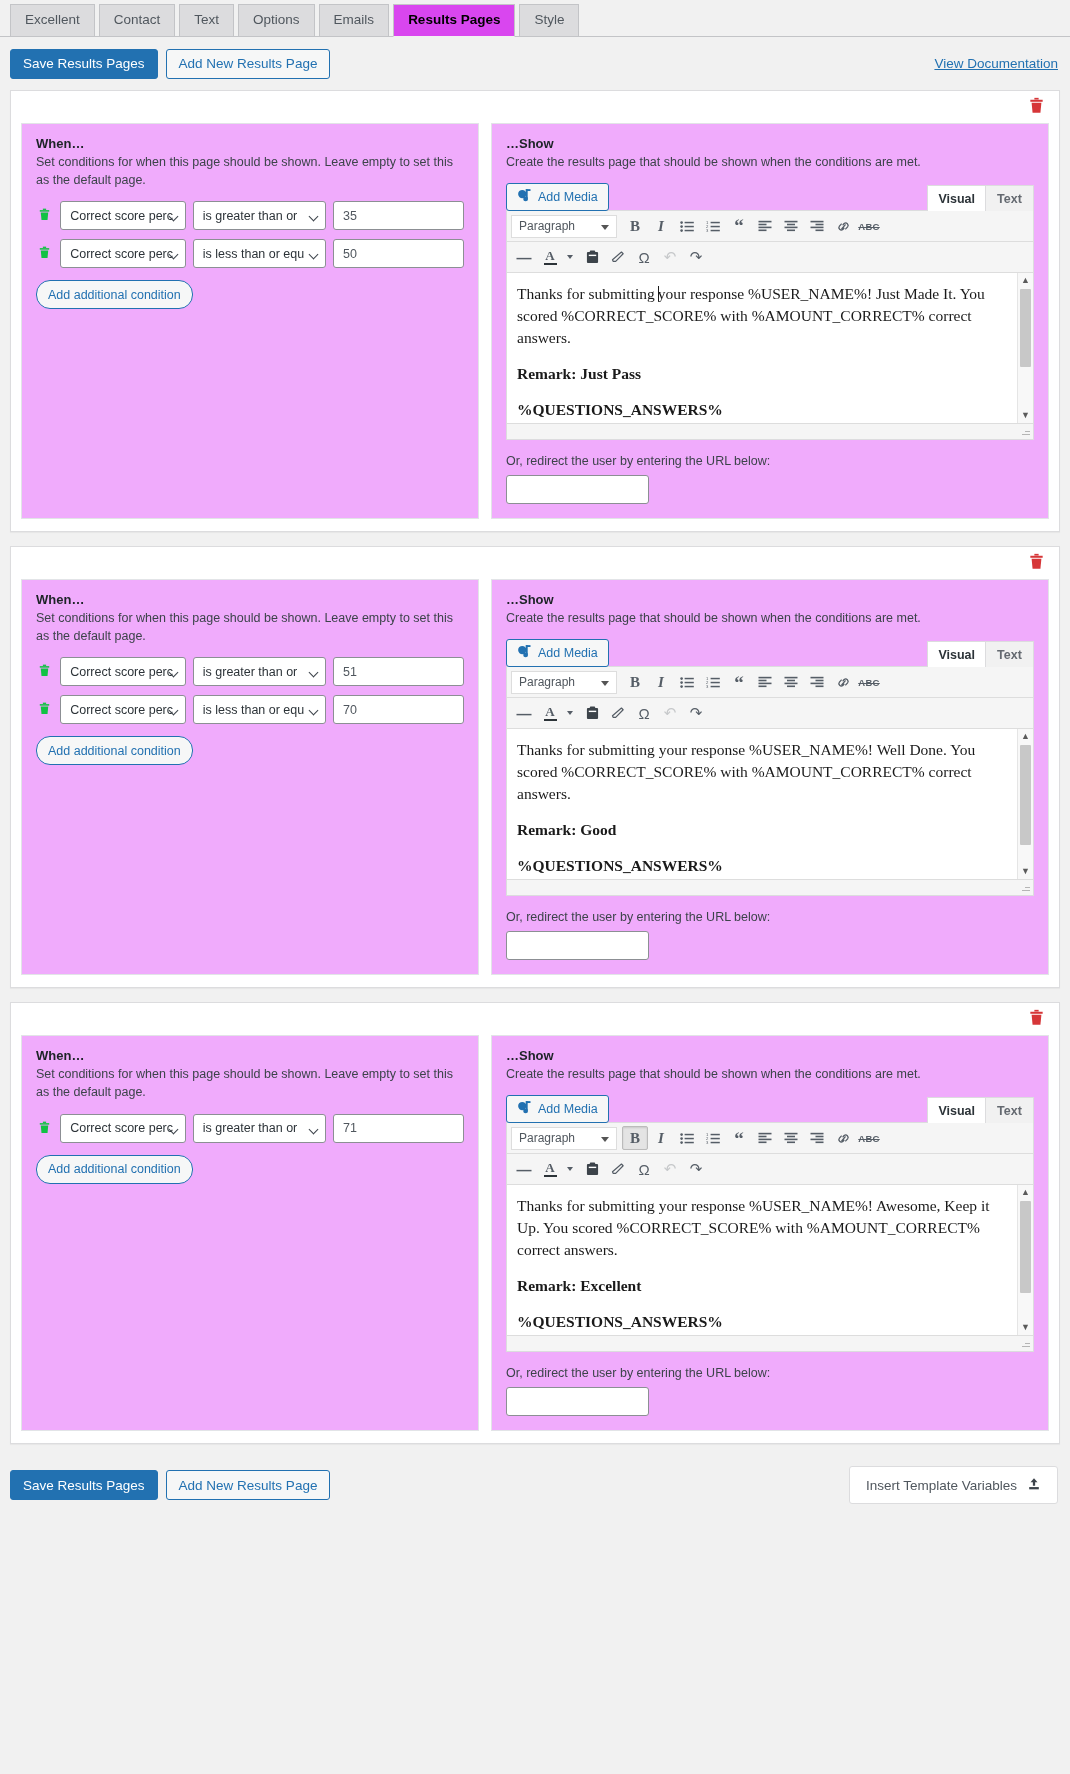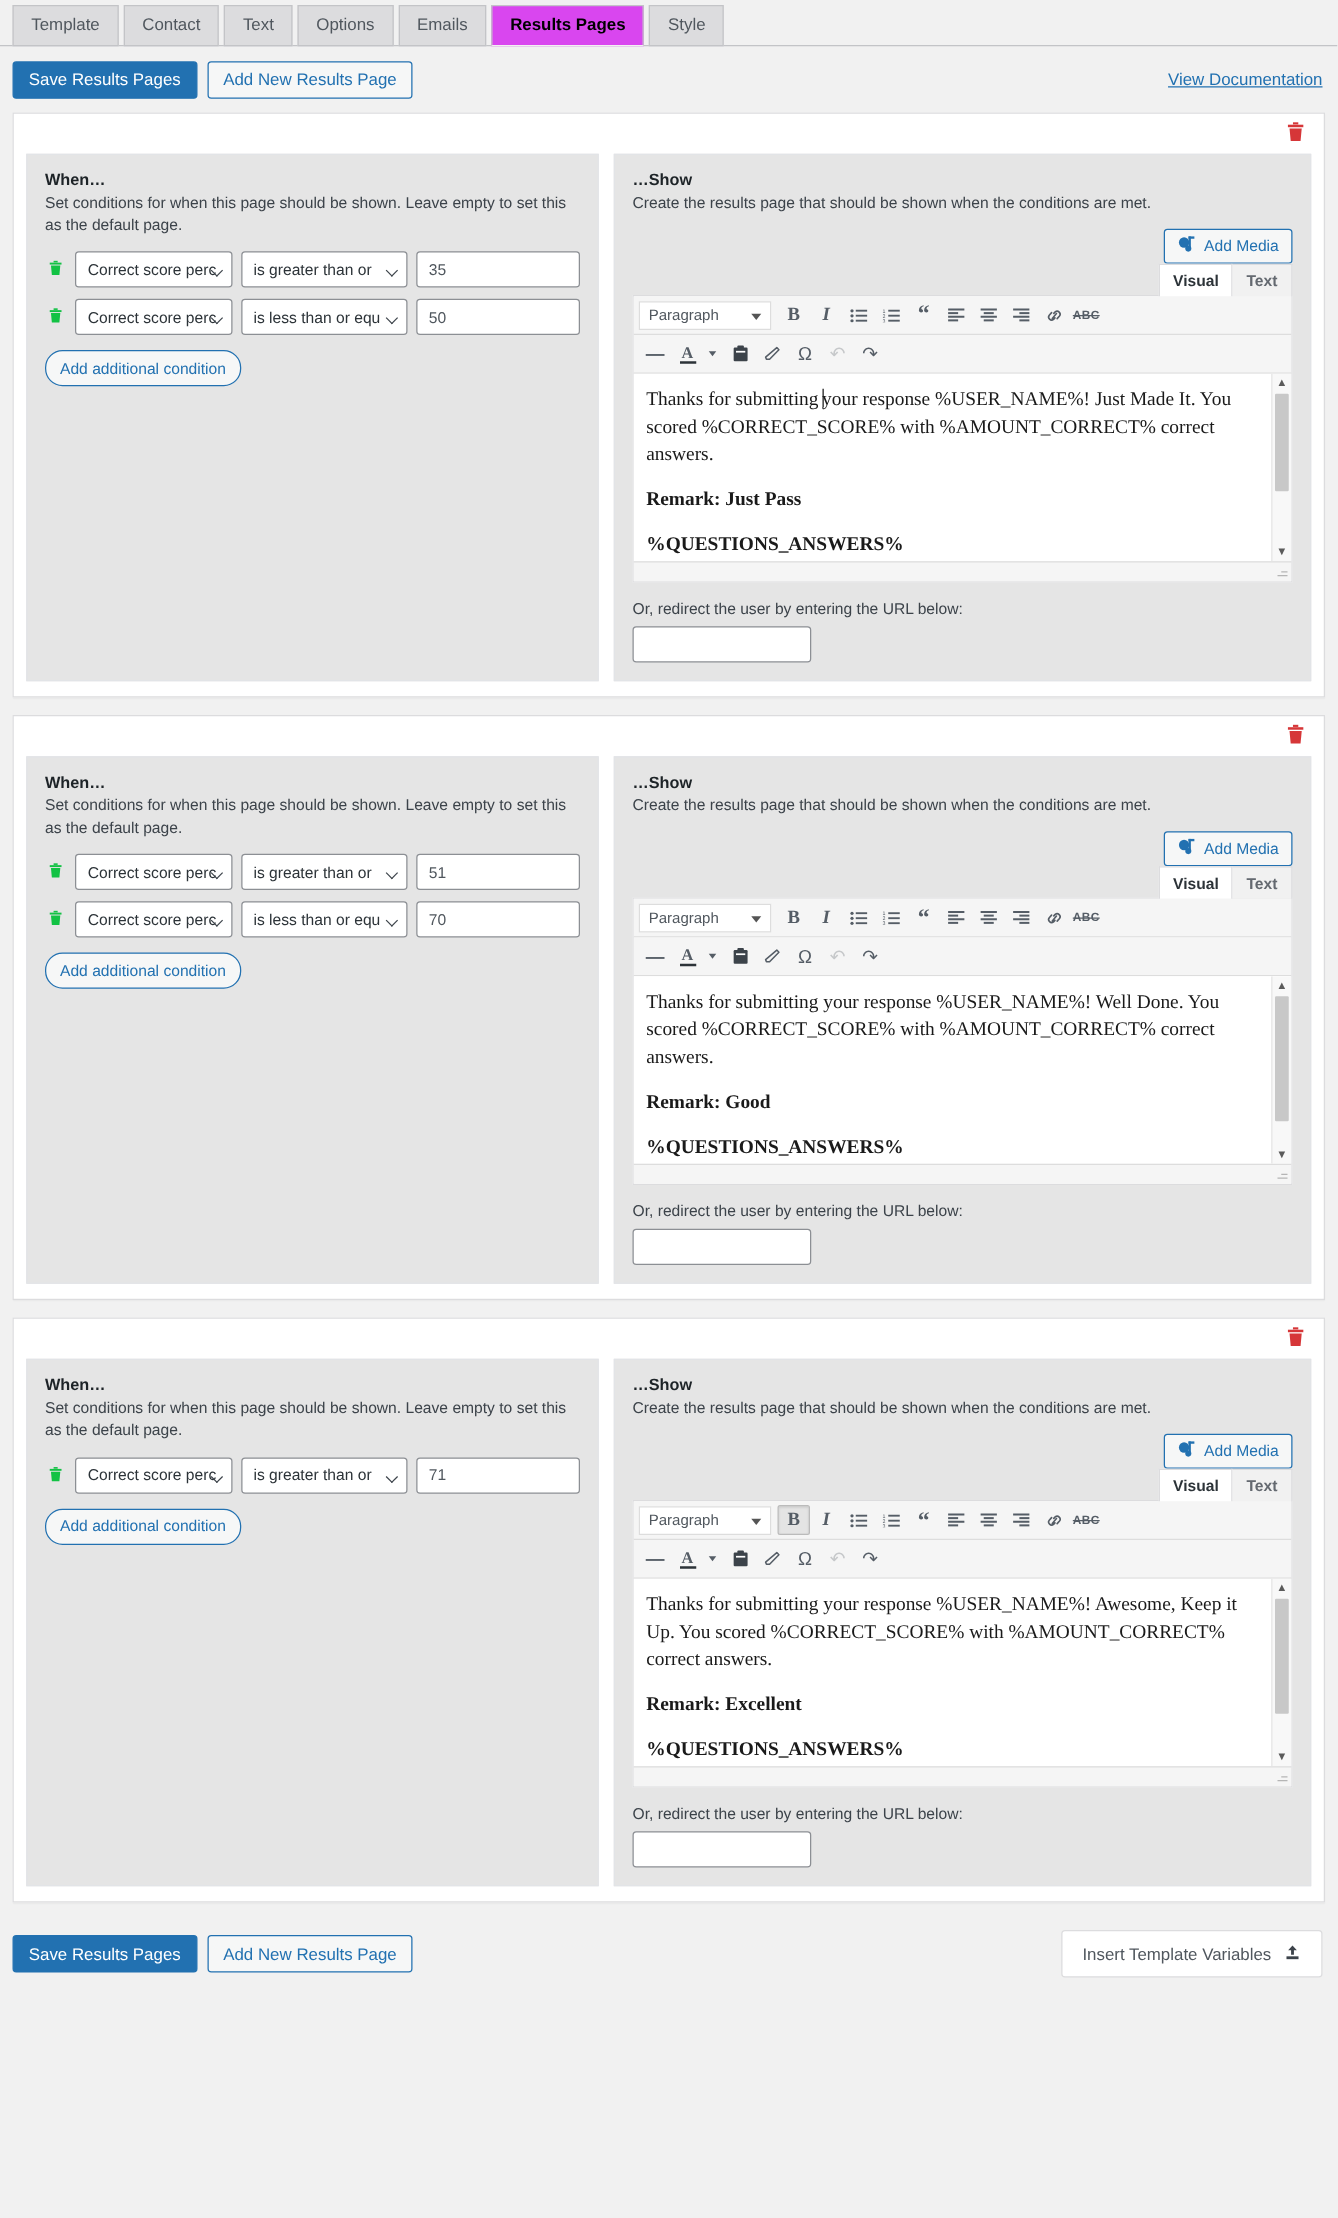--- a/index.html
+++ b/index.html
@@ -102,21 +102,21 @@
     color: #d63638;
     cursor: pointer;
     user-select: none;
   }
   .panel-body {
     display: flex;
     gap: 12px;
     padding: 0 10px 12px 10px;
   }
   .col {
-    background: #e5e5e5;
+    background: #f0abfc;
     border: 1px solid #e2e4e7;
     padding: 12px 14px 14px;
   }
   .col-when { width: 458px; }
   .col-show { flex: 1; }
 
   .col-title {
     font-weight: bold;
     font-size: 13px;
     margin: 0 0 2px;
@@ -196,21 +196,20 @@
     cursor: pointer;
   }
 
   
   .editor-top {
     display: flex;
     align-items: flex-end;
     margin-bottom: -1px;
     position: relative;
     z-index: 2;
-    flex-direction: column;
   }
   .add-media {
     display: inline-flex;
     align-items: center;
     gap: 6px;
     height: 28px;
     padding: 0 10px;
     border: 1px solid #2271b1;
     border-radius: 3px;
     background: #f6f7f7;
@@ -415,21 +414,21 @@
     cursor: pointer;
   }
   .upload-ico { display: block; }
 </style>
 </head>
 <body>
 
 <div class="page">
 
   <div class="tabs" id="tabbar">
-      <span class="tab">Template</span>
+      <span class="tab">Excellent</span>
       <span class="tab">Contact</span>
       <span class="tab">Text</span>
       <span class="tab">Options</span>
       <span class="tab">Emails</span>
       <span class="tab active">Results Pages</span>
       <span class="tab">Style</span>
     </div>
 
   <div class="actionbar">
     <div class="btn btn-primary">Save Results Pages</div>

